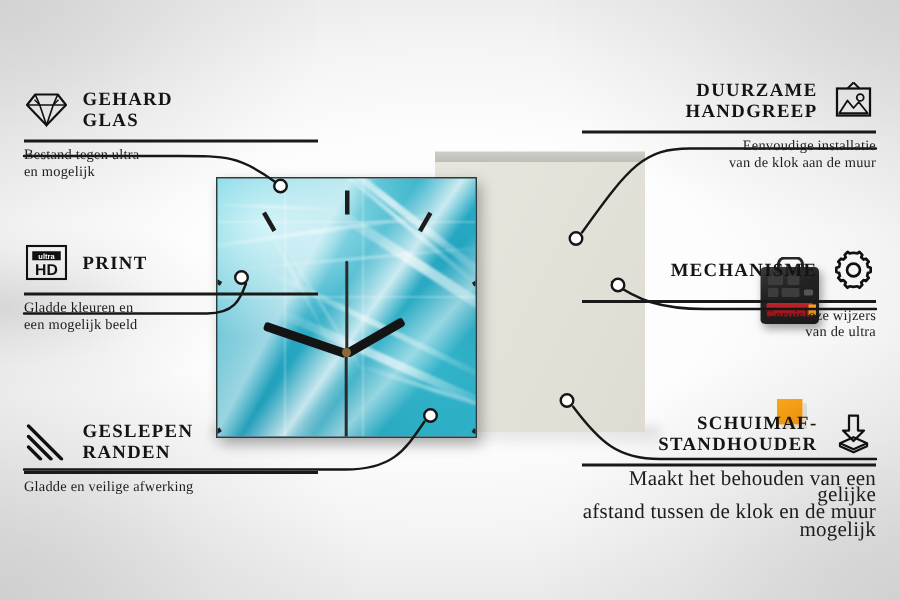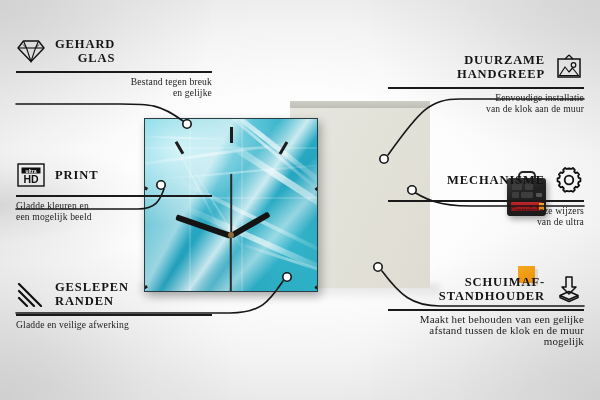--- a/index.html
+++ b/index.html
@@ -217,29 +217,29 @@
     height: 30px;
     flex: 0 0 30px;
     display: flex;
     align-items: center;
     justify-content: center;
     color: #101010;
   }
   .feat-icon svg { display:block; }
 
   
-  #feature-gehard-glas      { left: 16px;  top: 34px; text-align: right;  }
+  #feature-gehard-glas      { left: 16px;  top: 56px;  }
   #feature-hoogwaardige-print { left: 16px; top: 158px; }
   #feature-geslepen-randen  { left: 16px;  top: 277px; }
   #feature-duurzame-handgreep { left: 388px; top: 50px; }
   #feature-stille-mechanisme  { left: 388px; top: 163px; }
   #feature-schuimafstandhouder{ left: 388px; top: 272px; }
 
   #feature-schuimafstandhouder { width: 196px; }
-  #feature-schuimafstandhouder .feat-desc { font-size: 11px; }
+  #feature-schuimafstandhouder .feat-desc { font-size: 14px; }
 </style>
 </head>
 <body>
 
 <div id="infographic">
 
   <div class="vignette vig-tl"></div>
   <div class="vignette vig-tr"></div>
   <div class="vignette vig-bl"></div>
   <div class="vignette vig-br"></div>
@@ -338,22 +338,22 @@
           <path d="M9.5 9 L6 5.5 M18.5 9 L22 5.5" stroke="currentColor" stroke-width=".9"></path>
         </svg>
       </span>
       <div>
         <div class="feat-title">GEHARD</div>
         <div class="feat-title">GLAS</div>
       </div>
     </div>
     <div class="feat-rule"></div>
     <div class="feat-desc">
-      <div>Bestand tegen breuk</div>
-      <div>en gelijke</div>
+      <div>Bestand tegen ultra</div>
+      <div>en mogelijk</div>
     </div>
   </div>
 
   <div class="feature left" id="feature-hoogwaardige-print">
     <div class="feat-head">
       <span class="feat-icon">
         <svg width="28" height="26" viewBox="0 0 28 26">
           <rect x="1" y="2" width="26" height="22" fill="none" stroke="currentColor" stroke-width="1.4"></rect>
           <rect x="4.5" y="5.5" width="19" height="6" fill="currentColor"></rect>
           <text x="14" y="10.6" font-family="Liberation Sans, sans-serif" font-size="5" font-weight="bold" fill="#ffffff" text-anchor="middle">ultra</text>

